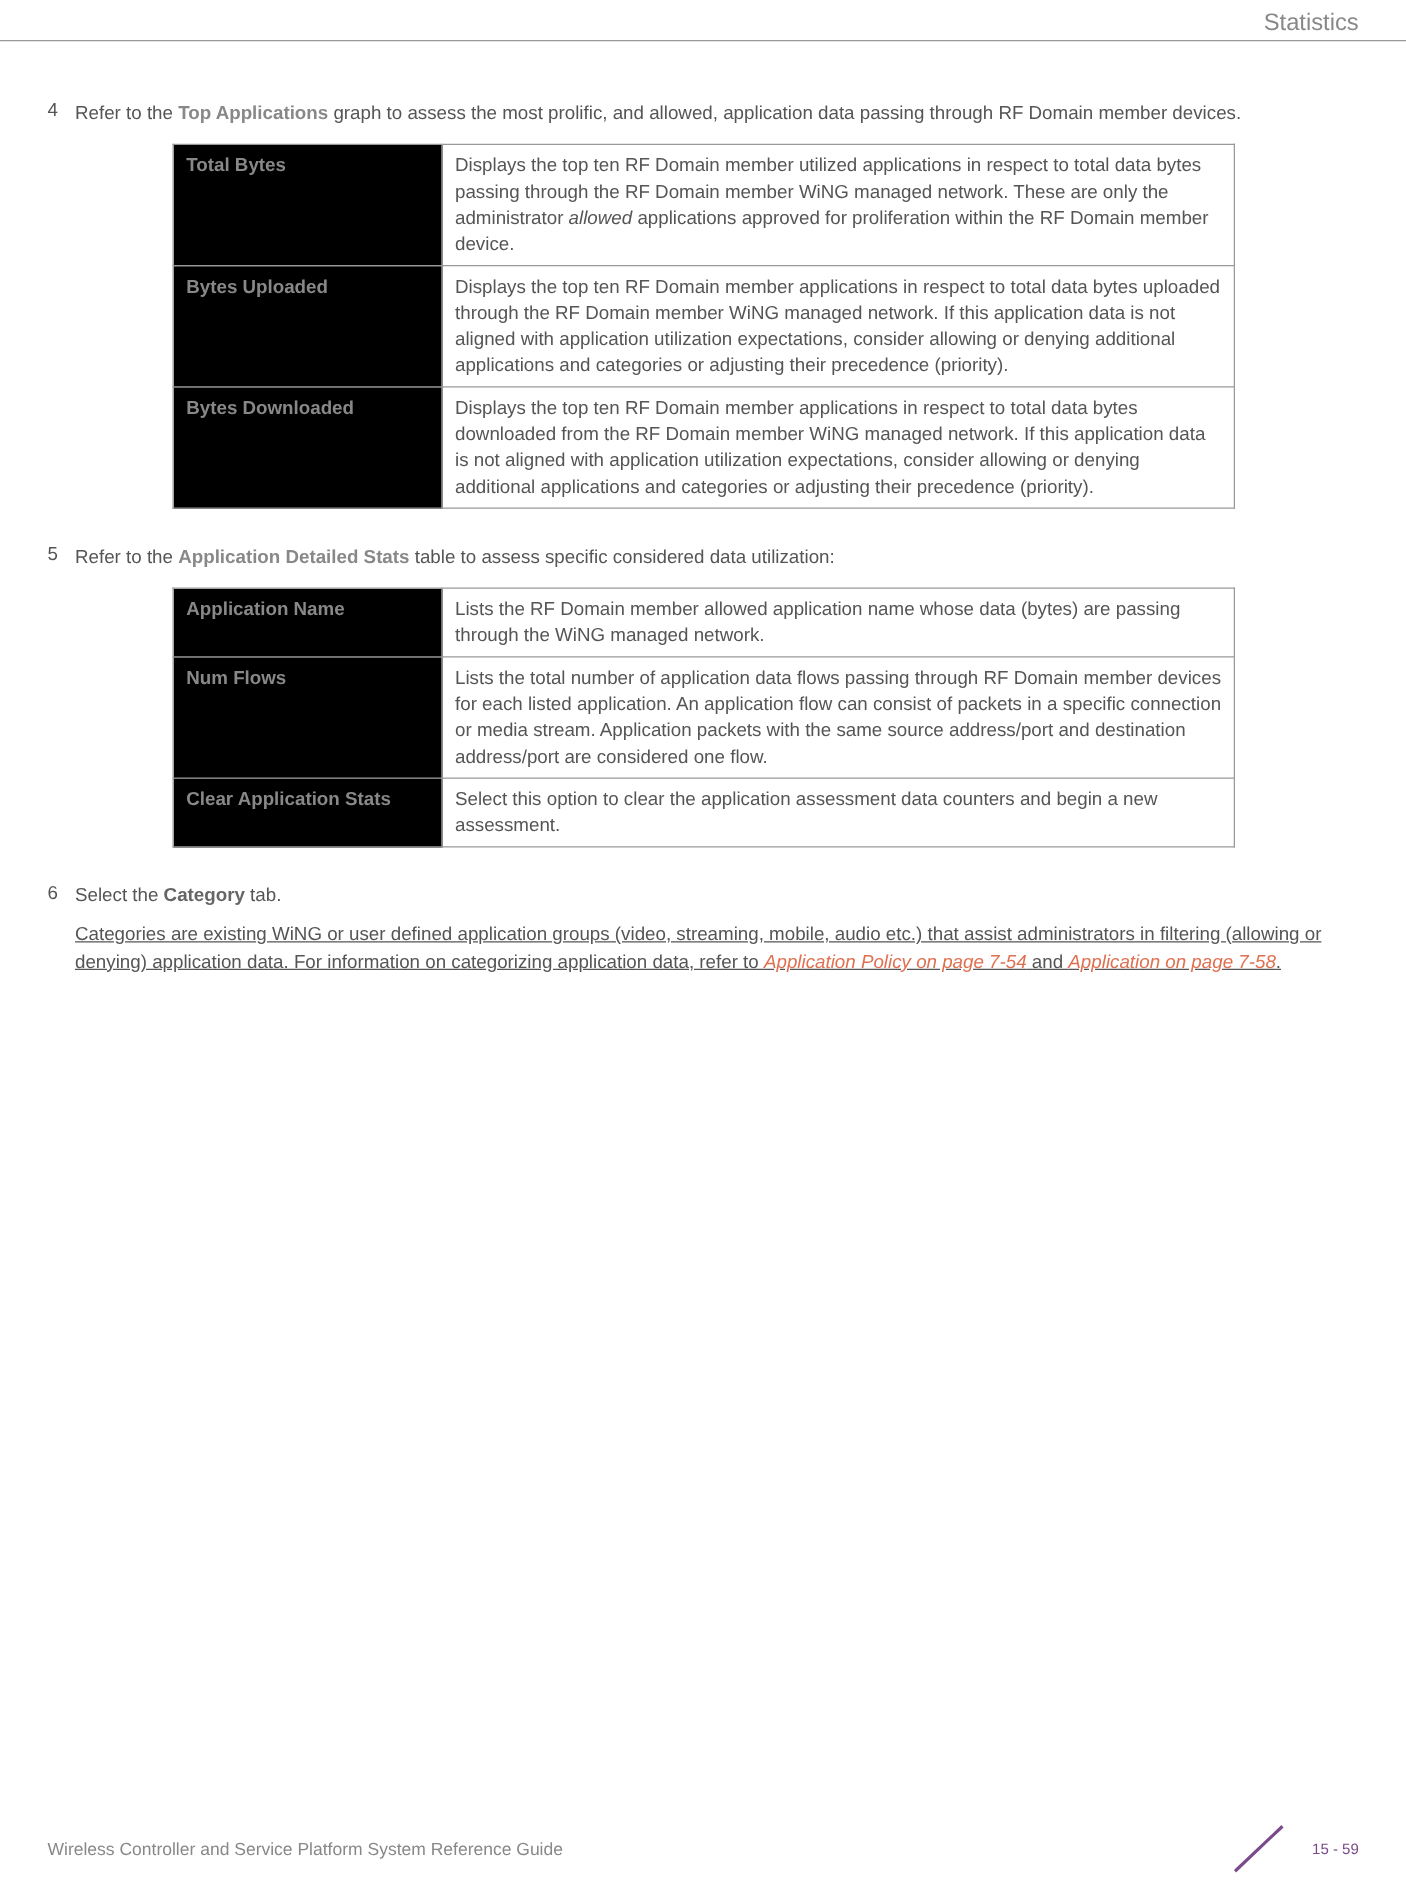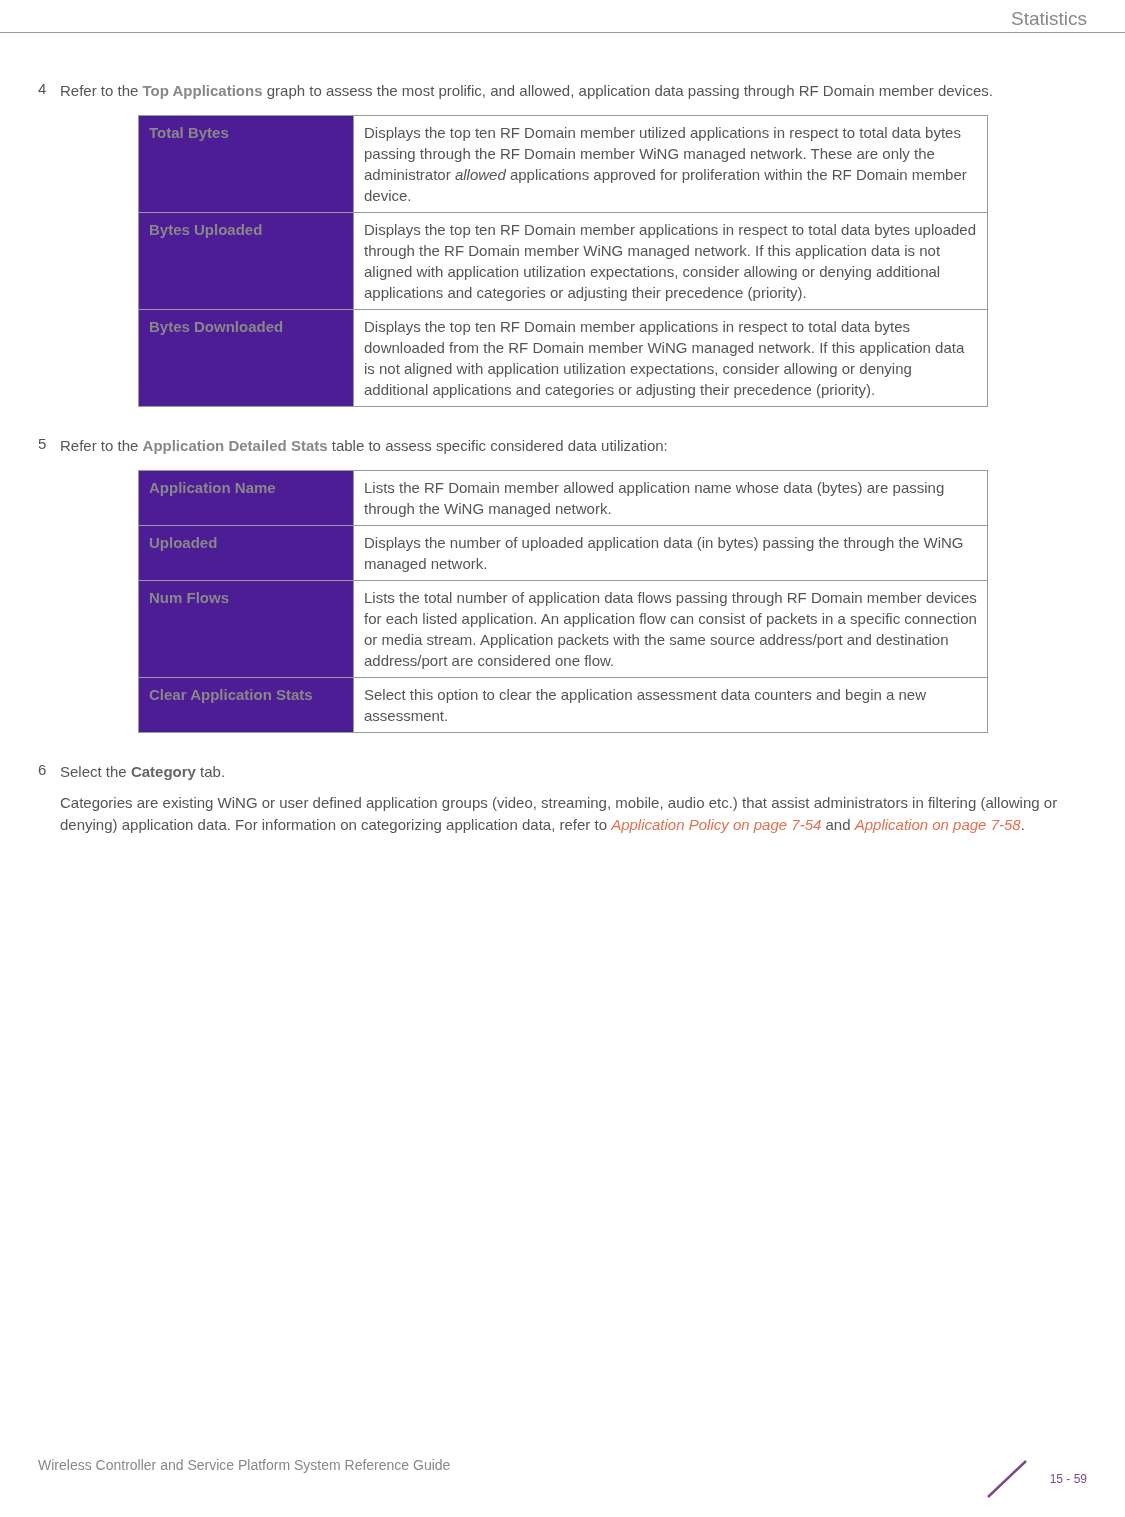--- a/index.html
+++ b/index.html
@@ -60,43 +60,44 @@
       width: 850px;
       border: 1.5px solid #999;
     }
     table.def-table td {
       border: 1.5px solid #999;
       padding: 6px 10px;
       vertical-align: top;
       line-height: 1.4;
     }
     table.def-table td.label {
-      background: #4c1d95;
+      background: #000000;
       color: #888;
       font-weight: bold;
       width: 215px;
     }
     table.def-table td.desc {
       color: #555;
     }
     .italic { font-style: italic; }
     .orange-link { color: #e07050; font-style: italic; }
     .sub-para {
       margin-left: 22px;
       margin-top: 10px;
       line-height: 1.45;
       color: #555;
+      text-decoration: underline;
     }
     .footer {
       position: absolute;
       bottom: 16px;
       left: 38px;
       right: 38px;
       display: flex;
-      align-items: flex-start;
+      align-items: center;
       justify-content: space-between;
     }
     .footer-text {
       color: #888;
       font-size: 14px;
     }
     .footer-right {
       display: flex;
       align-items: center;
       gap: 10px;
@@ -149,24 +150,20 @@
         <span>Refer to the </span><span class="bold-gray">Application Detailed Stats</span><span> table to assess specific considered data utilization:</span>
       </div>
     </div>
     <table class="def-table">
       <tbody>
           <tr>
         <td class="label">Application Name</td>
         <td class="desc">Lists the RF Domain member allowed application name whose data (bytes) are passing through the WiNG managed network.</td>
       </tr>
       <tr>
-        <td class="label">Uploaded</td>
-        <td class="desc">Displays the number of uploaded application data (in bytes) passing the through the WiNG managed network.</td>
-      </tr>
-      <tr>
         <td class="label">Num Flows</td>
         <td class="desc">Lists the total number of application data flows passing through RF Domain member devices for each listed application. An application flow can consist of packets in a specific connection or media stream. Application packets with the same source address/port and destination address/port are considered one flow.</td>
       </tr>
       <tr>
         <td class="label">Clear Application Stats</td>
         <td class="desc">Select this option to clear the application assessment data counters and begin a new assessment.</td>
       </tr>
     </tbody>
       </table>
   </div>

